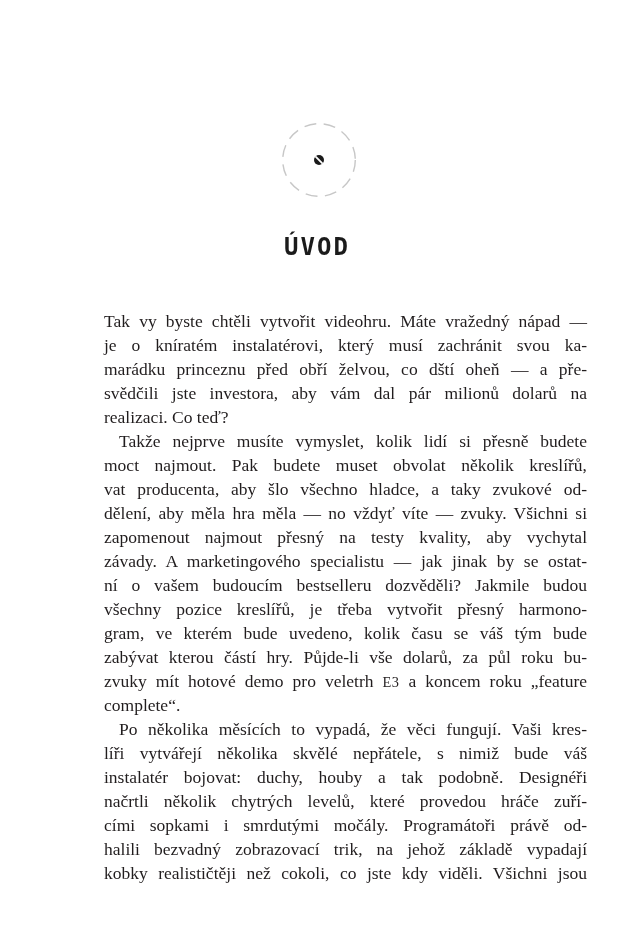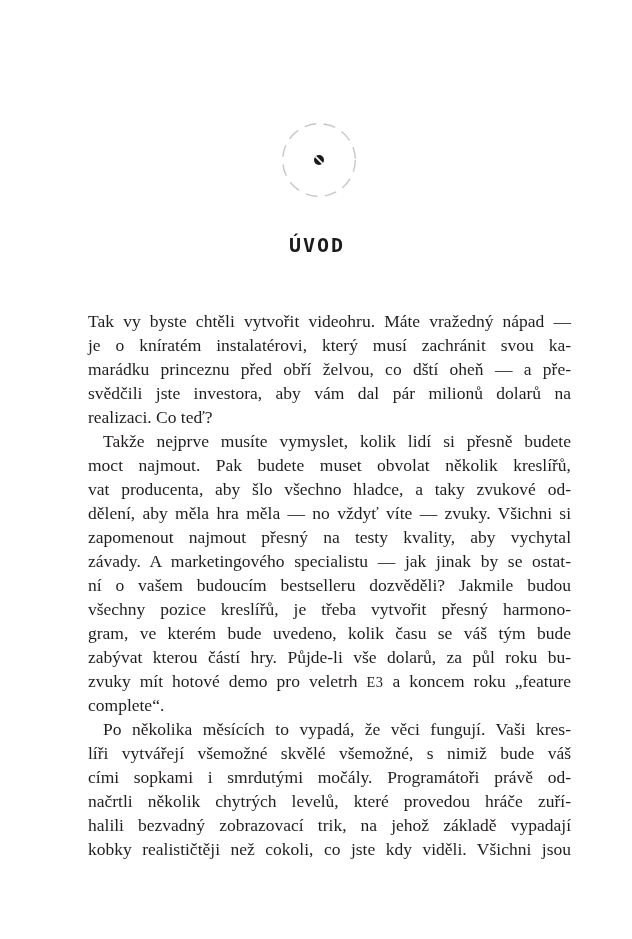--- a/index.html
+++ b/index.html
@@ -18,27 +18,27 @@
   .ornament {
     position: absolute; left: 281px; top: 122px;
     width: 76px; height: 76px;
   }
   .chapter-title {
     position: absolute; top: 233px; left: 0;
     width: 632px;
     text-align: center;
     font-family: "DejaVu Sans Mono", monospace;
     font-weight: bold;
-    font-size: 20px;
+    font-size: 24px;
     letter-spacing: 2px;
     text-indent: 2px;
     color: #1b1b1b;
   }
   .body-text {
-    position: absolute; left: 88px; top: 309px;
+    position: absolute; left: 104px; top: 309px;
     width: 483px;
     font-size: 17.5px;
     line-height: 24px;
     color: #211d1e;
   }
   .line {
     text-align: justify;
     text-align-last: justify;
     height: 24px;
     white-space: normal;
@@ -82,21 +82,22 @@
         <div class="line"><span>závady. A marketingového specialistu — jak jinak by se ostat-</span></div>
         <div class="line"><span>ní o vašem budoucím bestselleru dozvěděli? Jakmile budou</span></div>
         <div class="line"><span>všechny pozice kreslířů, je třeba vytvořit přesný harmono-</span></div>
         <div class="line"><span>gram, ve kterém bude uvedeno, kolik času se váš tým bude</span></div>
         <div class="line"><span>zabývat kterou částí hry. Půjde-li vše dolarů, za půl roku bu-</span></div>
         <div class="line"><span>zvuky mít hotové demo pro veletrh </span><span class="sc">E3</span><span> a koncem roku „feature</span></div>
         <div class="line end"><span>complete“.</span></div>
       </div>
       <div class="para">
         <div class="line ind"><span>Po několika měsících to vypadá, že věci fungují. Vaši kres-</span></div>
-        <div class="line"><span>líři vytvářejí všemožné skvělé všemožné, s nimiž bude váš</span></div>
+        <div class="line"><span>líři vytvářejí několika skvělé nepřátele, s nimiž bude váš</span></div>
+        <div class="line"><span>instalatér bojovat: duchy, houby a tak podobně. Designéři</span></div>
+        <div class="line"><span>načrtli několik chytrých levelů, které provedou hráče zuří-</span></div>
         <div class="line"><span>cími sopkami i smrdutými močály. Programátoři právě od-</span></div>
-        <div class="line"><span>načrtli několik chytrých levelů, které provedou hráče zuří-</span></div>
         <div class="line"><span>halili bezvadný zobrazovací trik, na jehož základě vypadají</span></div>
         <div class="line"><span>kobky realističtěji než cokoli, co jste kdy viděli. Všichni jsou</span></div>
       </div>
     </div>
 
 </div>
 
 </body></html>

